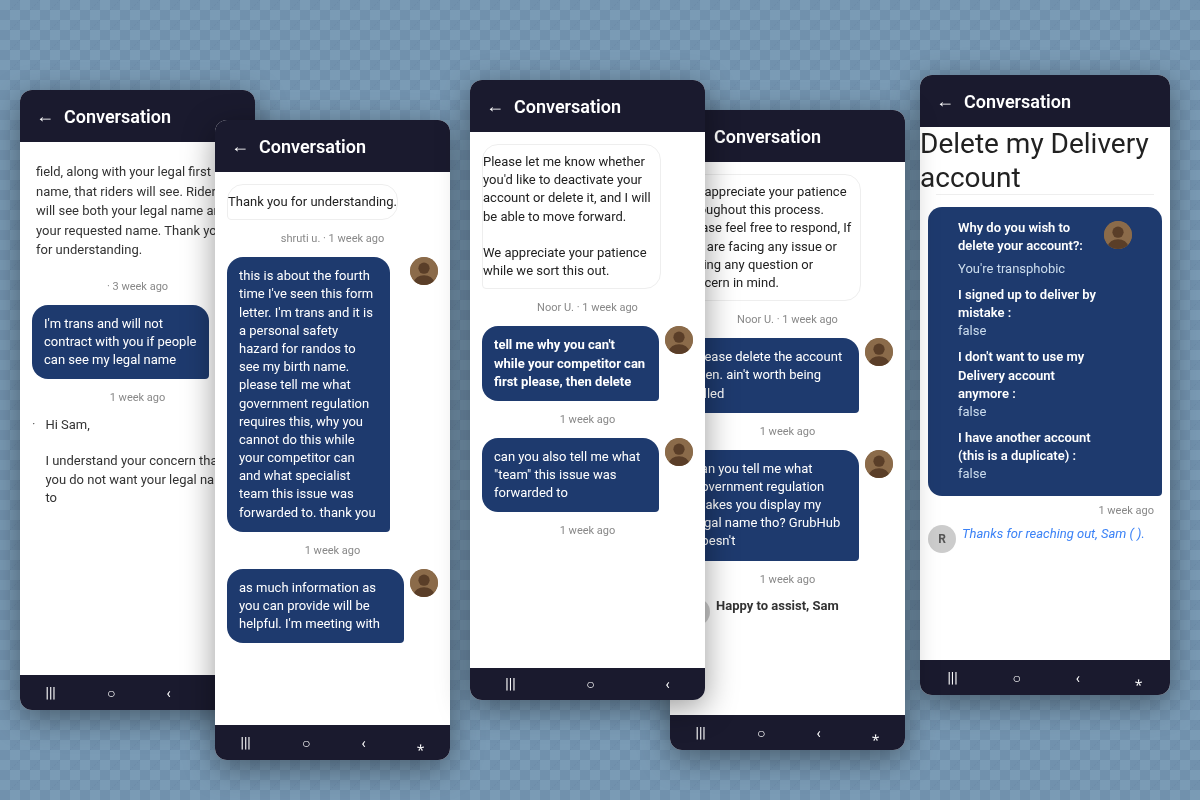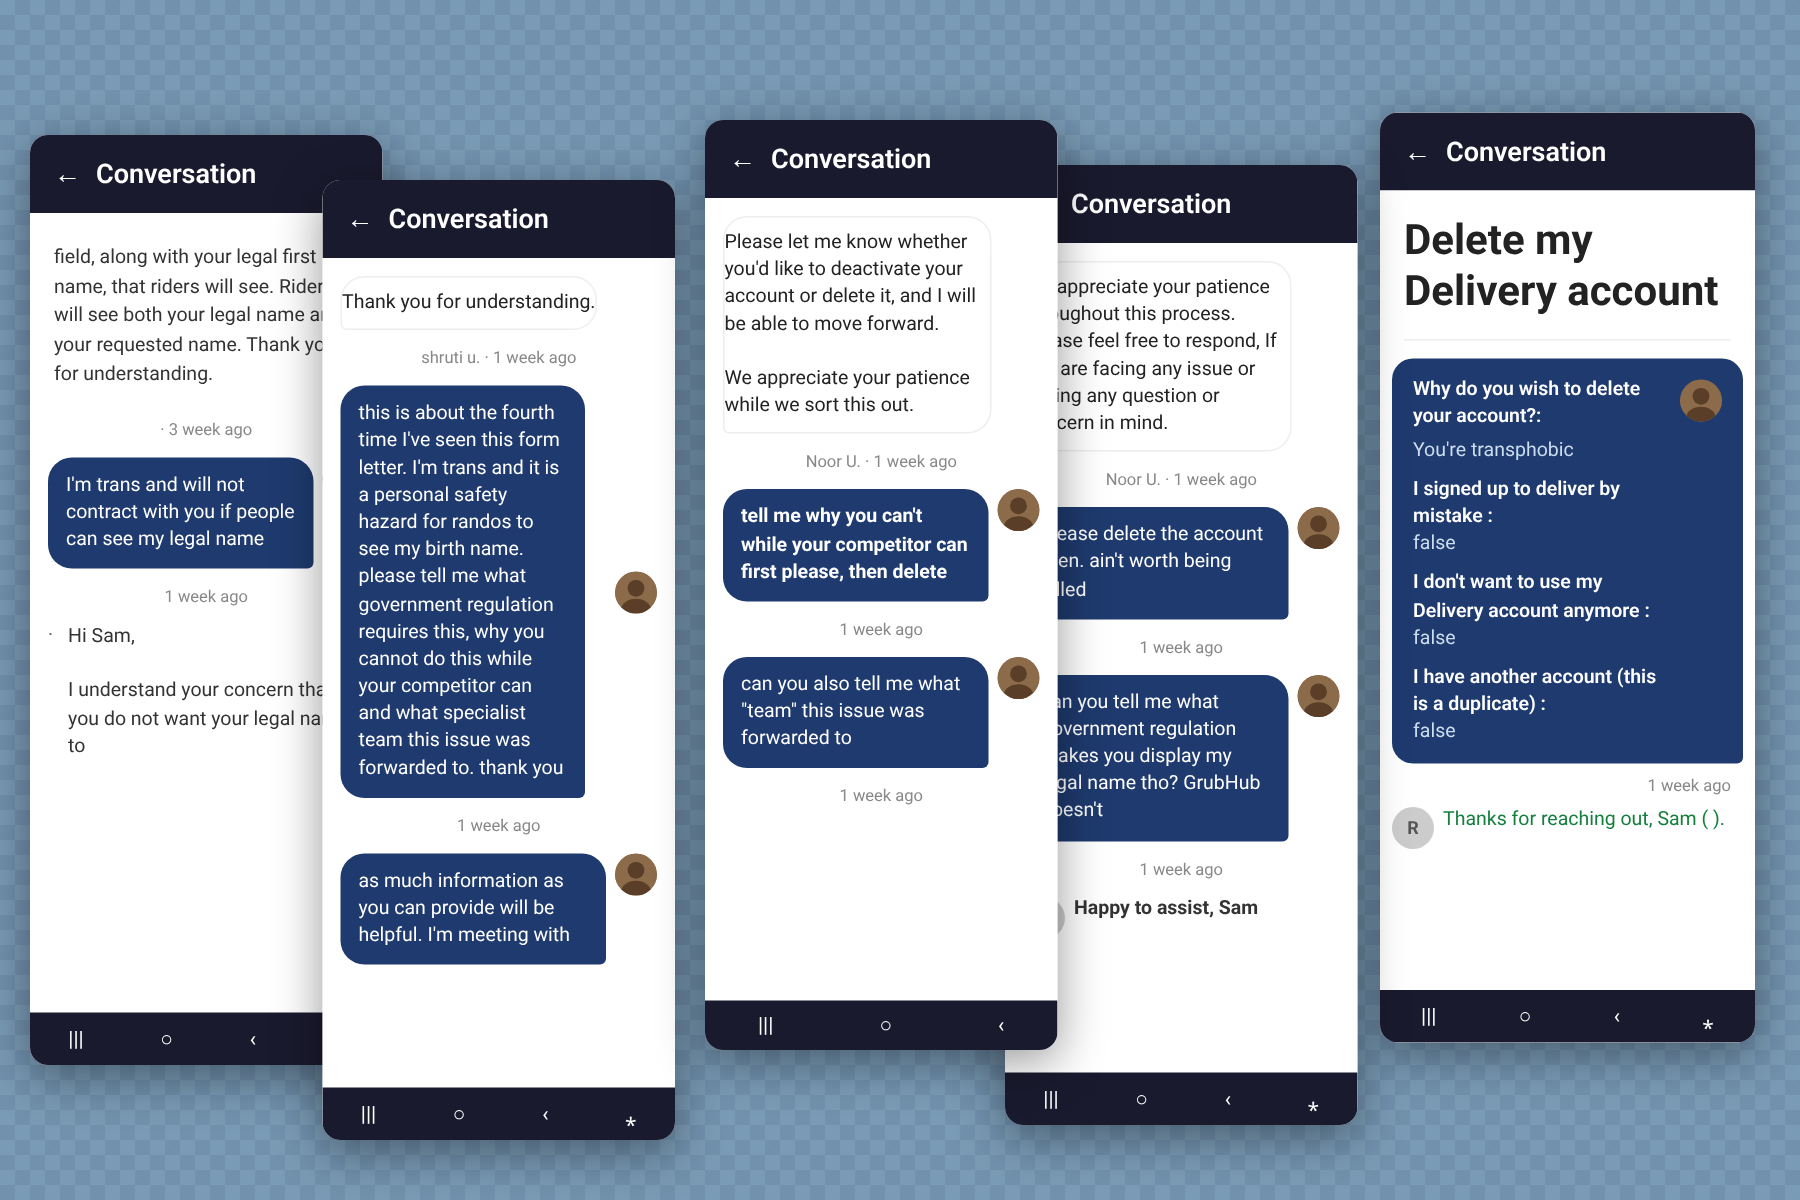--- a/index.html
+++ b/index.html
@@ -181,24 +181,24 @@
     .phone-5 {
       width: 250px;
       height: 620px;
       left: 920px;
       top: 75px;
       z-index: 1;
     }
 
     .delete-title {
       font-size: 28px;
-      font-weight: 700;
+      font-weight: 400;
       color: #222;
       line-height: 1.2;
-      padding: 16px;
+      padding: 0;
     }
 
     .response-initial {
       width: 28px;
       height: 28px;
       border-radius: 50%;
       background: #ccc;
       display: flex;
       align-items: center;
       justify-content: center;
@@ -257,21 +257,21 @@
   </div>
 
   <div class="phone phone-2">
     <div class="phone-header">
       <span class="back-arrow">←</span>
       <span class="title">Conversation</span>
     </div>
     <div class="phone-body">
       <div class="bubble-received">Thank you for understanding.</div>
       <div class="timestamp">shruti u. · 1 week ago</div>
-      <div style="display:flex; justify-content:flex-end; gap:20px; align-items:center;">
+      <div style="display:flex; justify-content:flex-end; gap:20px; align-items:flex-start;">
         <div class="bubble-sent">
           <span class="bubble-sent-text">this is about the fourth time I've seen this form letter. I'm trans and it is a personal safety hazard for randos to see my birth name. please tell me what government regulation requires this, why you cannot do this while your competitor can and what specialist team this issue was forwarded to. thank you</span>
         </div>
         <div class="avatar">
           <svg viewBox="0 0 40 40">
               <circle cx="20" cy="20" r="20" fill="#8B6B4A"></circle>
               <circle cx="20" cy="16" r="8" fill="#5a3e28"></circle>
               <ellipse cx="20" cy="36" rx="14" ry="10" fill="#5a3e28"></ellipse>
             </svg>
         </div>
@@ -389,21 +389,21 @@
 
   <div class="phone phone-5">
     <div class="phone-header">
       <span class="back-arrow">←</span>
       <span class="title">Conversation</span>
     </div>
     <div style="flex:1; overflow:hidden; background:#fff; display:flex; flex-direction:column; padding:0 0 8px 0;">
       <div class="delete-title">Delete my Delivery account</div>
       <div style="border-top:1px solid #eee; margin: 0 16px;"></div>
       <div style="display:flex; flex-direction:column; gap:0; padding: 4px 0; flex:1;">
-        <div style="background:#1e3a6e; color:#fff; border-radius:14px 14px 4px 14px; padding:12px 14px; margin:8px 8px 0 8px; font-size:13px; font-weight:600; line-height:1.4; display:flex; gap:8px; align-items:flex-start;justify-content:flex-end;">
+        <div style="background:#1e3a6e; color:#fff; border-radius:14px 14px 4px 14px; padding:12px 30px; margin:8px 8px 0 8px; font-size:13px; font-weight:600; line-height:1.4; display:flex; gap:8px; align-items:flex-start;justify-content:flex-end;">
           <div style="flex:1;">
             <div style="font-weight:600; margin-bottom:4px;">Why do you wish to delete your account?:</div>
             <div style="font-weight:400; color:#cde;">You're transphobic</div>
             <div style="margin-top:8px;">I signed up to deliver by mistake :</div>
             <div style="font-weight:400; color:#cde;">false</div>
             <div style="margin-top:8px;">I don't want to use my Delivery account anymore :</div>
             <div style="font-weight:400; color:#cde;">false</div>
             <div style="margin-top:8px;">I have another account (this is a duplicate) :</div>
             <div style="font-weight:400; color:#cde;">false</div>
           </div>
@@ -411,21 +411,21 @@
             <svg viewBox="0 0 40 40">
                 <circle cx="20" cy="20" r="20" fill="#8B6B4A"></circle>
                 <circle cx="20" cy="16" r="8" fill="#5a3e28"></circle>
                 <ellipse cx="20" cy="36" rx="14" ry="10" fill="#5a3e28"></ellipse>
               </svg>
           </div>
         </div>
         <div class="timestamp" style="padding:4px 16px; text-align:right;">1 week ago</div>
         <div style="display:flex; align-items:flex-start; gap:6px; padding:0 8px;">
           <div class="response-initial">R</div>
-          <div style="font-size:13px; color:#15803d; line-height:1.4;">Thanks for reaching out, Sam (           ).</div>
+          <div style="font-size:13px; color:#3b82f6; line-height:1.4;font-style:italic;">Thanks for reaching out, Sam (           ).</div>
         </div>
       </div>
     </div>
     <div class="phone-footer">
       <span>|||</span>
       <span>○</span>
       <span>‹</span>
       <span>⁎</span>
     </div>
   </div>

